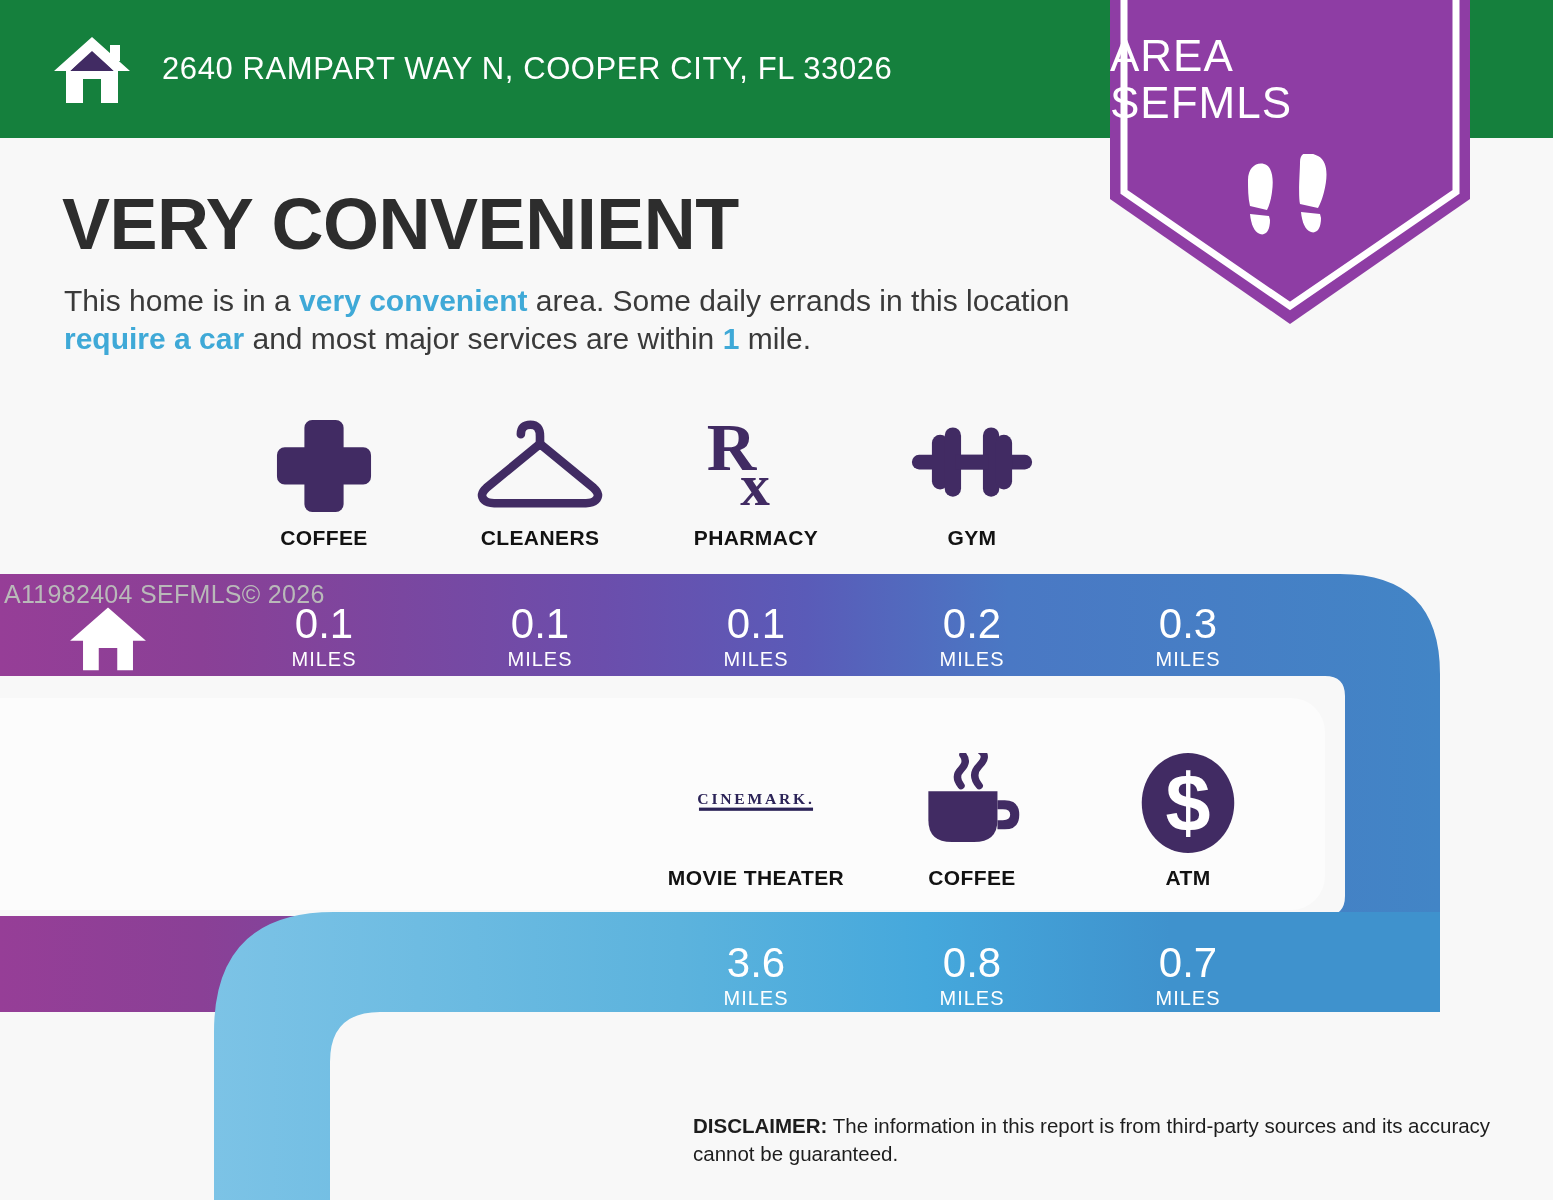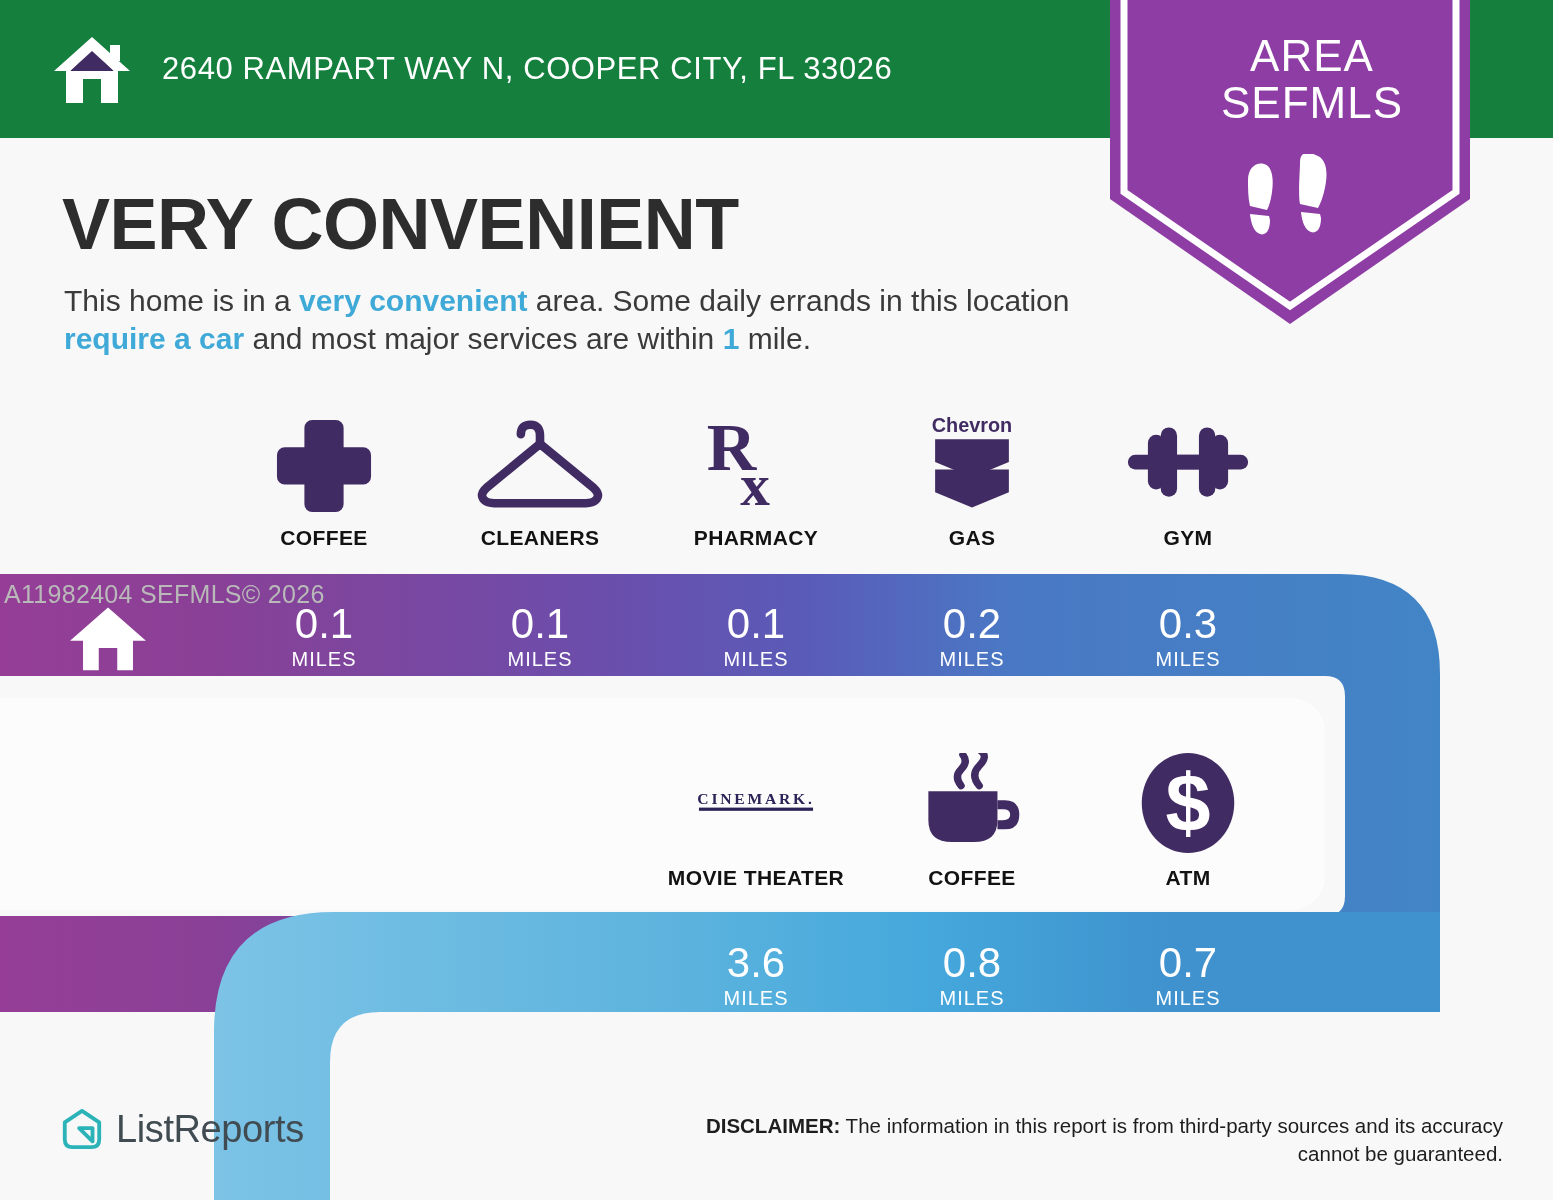--- a/index.html
+++ b/index.html
@@ -23,21 +23,21 @@
     margin-left:30px;color:#ffffff;font-size:31px;letter-spacing:.6px;
     font-weight:400;white-space:nowrap;
   }
 
   
   .badge{
     position:absolute;left:1110px;top:-6px;width:360px;height:330px;
     z-index:6;
   }
   .badge-txt{
-    position:absolute;left:0;top:38px;width:404px;text-align:center;
+    position:absolute;left:0;top:38px;width:404px;text-align:left;
     color:#fff;font-size:44px;line-height:47px;font-weight:400;letter-spacing:1px;
     z-index:3;
   }
   .badge-feet{position:absolute;left:130px;top:160px;width:110px;height:90px;z-index:3;}
 
   
   .headline{
     position:absolute;left:62px;top:186px;
     font-size:72px;font-weight:bold;color:#2d2d2d;letter-spacing:-.5px;
     line-height:76px;
@@ -78,21 +78,21 @@
     color:#b9b9b9;font-size:25px;letter-spacing:.3px;white-space:nowrap;
   }
 
   
   .footer-logo{position:absolute;left:60px;top:1107px;display:flex;align-items:center;z-index:6;}
   .footer-logo .lr-name{
     font-size:38px;color:#414b52;margin-left:12px;letter-spacing:-.4px;
   }
   .disclaimer{
     position:absolute;left:693px;top:1112px;width:810px;
-    font-size:20.5px;line-height:28px;color:#1d1d1d;z-index:6;text-align:right;
+    font-size:20.5px;line-height:28px;color:#1d1d1d;z-index:6;
   }
   .disclaimer b{font-weight:bold;}
 </style>
 </head>
 <body>
 
 <div id="root">
 
   <div class="header">
     <div class="header-house">
@@ -207,30 +207,20 @@
     <div class="cell">
       <div class="icon-wrap">
         <svg viewBox="0 0 110 110" width="102" height="102">
           <text x="2" y="62" font-family="'Liberation Serif',serif" font-size="74" font-weight="bold" fill="#412b63">R</text>
           <text x="38" y="100" font-family="'Liberation Serif',serif" font-size="64" font-weight="bold" fill="#412b63">x</text>
         </svg>
       </div>
       <div class="cap">PHARMACY</div>
     </div>
 
-    <div class="cell">
-      <div class="icon-wrap">
-        <svg viewBox="0 0 110 110" width="104" height="104">
-          <text x="55" y="22" text-anchor="middle" font-family="'Liberation Sans',sans-serif" font-size="21" font-weight="bold" fill="#412b63">Chevron</text>
-          <path d="M16 30 L94 30 L94 54 L55 70 L16 54 Z" fill="#412b63"></path>
-          <path d="M16 62 L94 62 L94 86 L55 102 L16 86 Z" fill="#412b63"></path>
-        </svg>
-      </div>
-      <div class="cap">GAS</div>
-    </div>
 
     <div class="cell">
       <div class="icon-wrap">
         <svg viewBox="0 0 140 90" width="128" height="82">
           <rect x="4" y="36" width="132" height="16" rx="8" fill="#412b63"></rect>
           <rect x="26" y="14" width="18" height="60" rx="9" fill="#412b63"></rect>
           <rect x="40" y="6" width="18" height="76" rx="9" fill="#412b63"></rect>
           <rect x="82" y="6" width="18" height="76" rx="9" fill="#412b63"></rect>
           <rect x="96" y="14" width="18" height="60" rx="9" fill="#412b63"></rect>
           <rect x="52" y="36" width="36" height="16" fill="#412b63"></rect>
@@ -315,25 +305,18 @@
     <div class="seg">
       <div class="num">0.8</div>
       <div class="mi">MILES</div>
     </div>
     <div class="seg">
       <div class="num">0.7</div>
       <div class="mi">MILES</div>
     </div>
   </div>
 
-  <div class="footer-logo">
-    <svg viewBox="0 0 46 46" width="44" height="44">
-      <path d="M23 4 L41 16 L41 34 Q41 42 33 42 L13 42 Q5 42 5 34 L5 16 Z" fill="none" stroke="#2bb3b8" stroke-width="4" stroke-linejoin="round"></path>
-      <path d="M20 22 L34 22 L34 36 Z" fill="none" stroke="#2bb3b8" stroke-width="4" stroke-linejoin="round"></path>
-    </svg>
-    <div class="lr-name">ListReports</div>
-  </div>
 
   <div class="disclaimer">
     <b>DISCLAIMER:</b><span> The information in this report is from third-party sources and its accuracy cannot be guaranteed.</span>
   </div>
 
 </div>
 
 </body></html>

